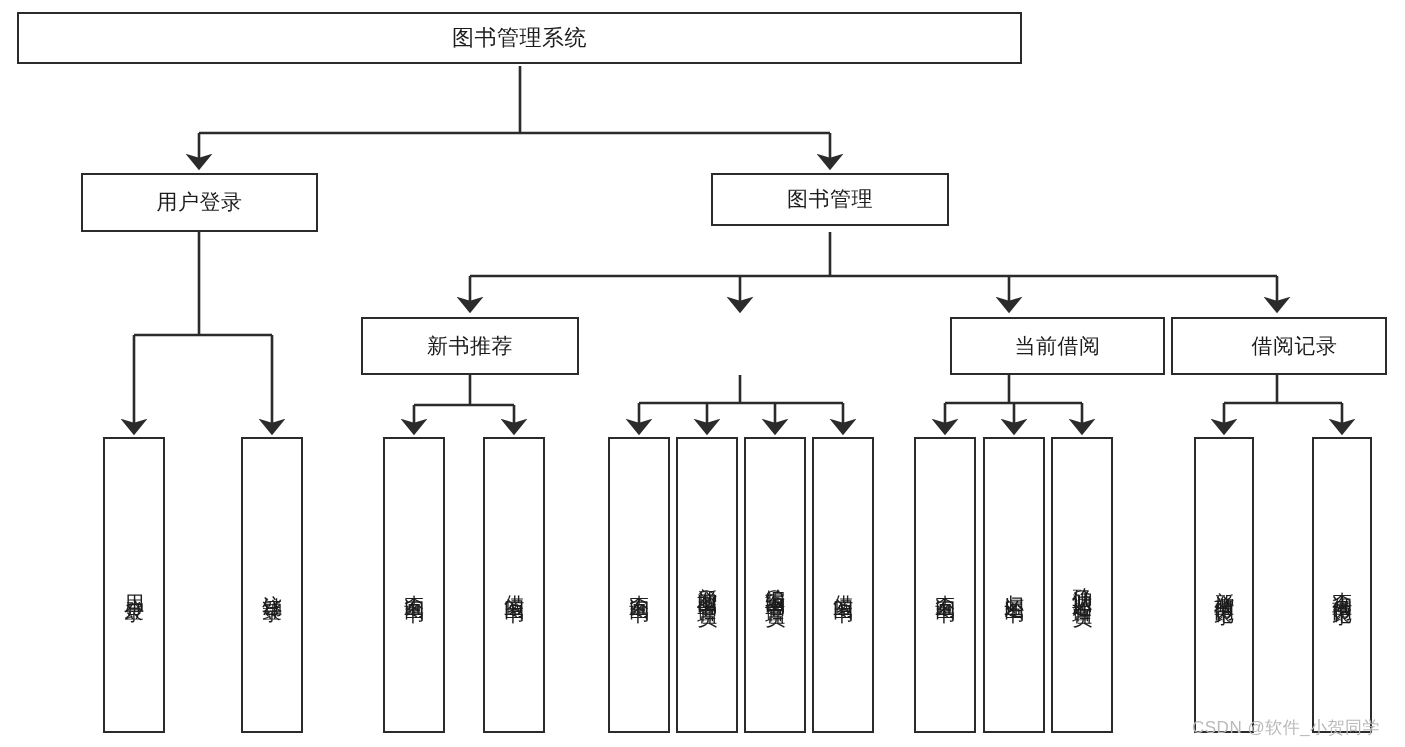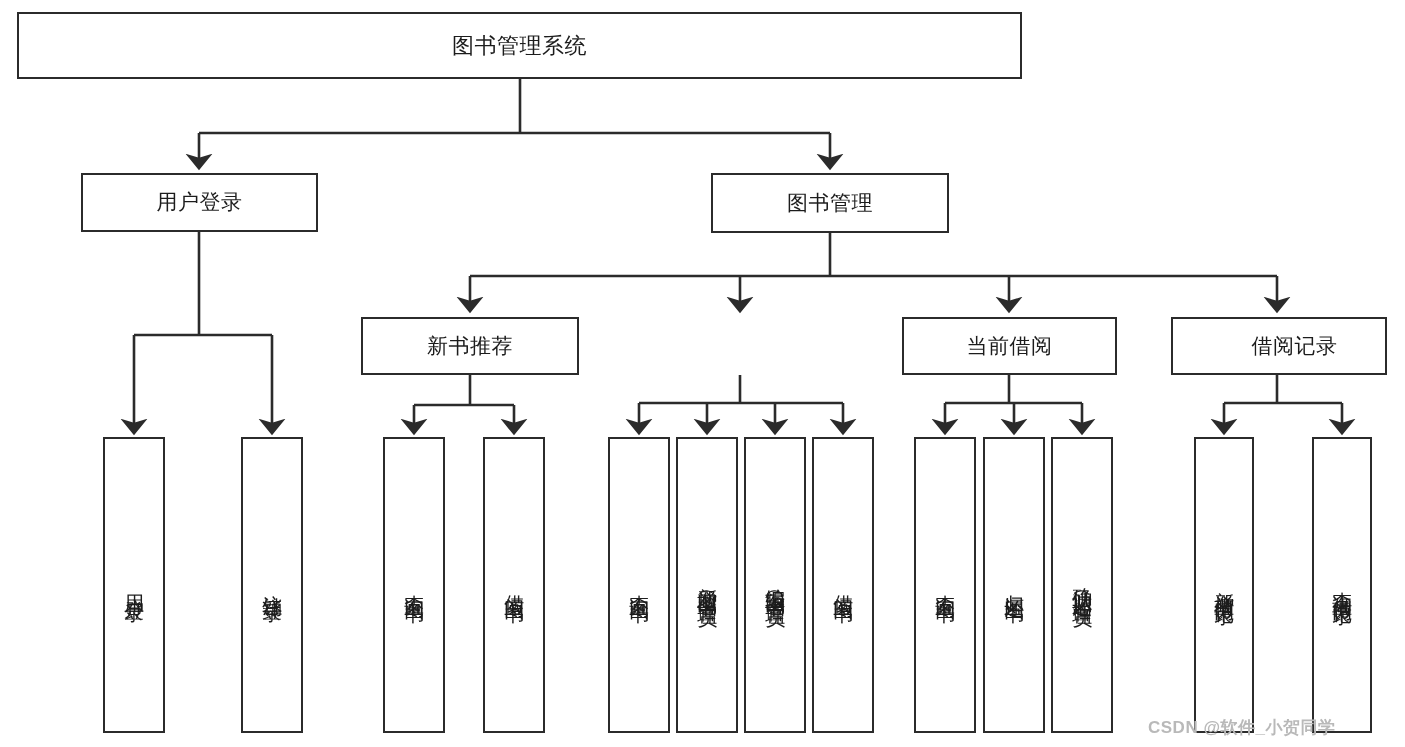--- a/index.html
+++ b/index.html
@@ -115,35 +115,35 @@
       <path d="M1014,403 L1014,427" marker-end="url(#arrowhead)"></path>
       <path d="M1082,403 L1082,427" marker-end="url(#arrowhead)"></path>
 
       <path d="M1277,375 L1277,403"></path>
       <path d="M1224,403 L1342,403"></path>
       <path d="M1224,403 L1224,427" marker-end="url(#arrowhead)"></path>
       <path d="M1342,403 L1342,427" marker-end="url(#arrowhead)"></path>
     </g>
   </svg>
 
-  <div class="node horizontal root" style="left:17px;top:12px;width:1005px;height:67px;">
+  <div class="node horizontal root" style="left:17px;top:12px;width:1005px;height:52px;">
     <span class="node-label">图书管理系统</span>
   </div>
 
   <div class="node horizontal" style="left:81px;top:173px;width:237px;height:59px;">
     <span class="node-label">用户登录</span>
   </div>
-  <div class="node horizontal" style="left:711px;top:173px;width:238px;height:60px;">
+  <div class="node horizontal" style="left:711px;top:173px;width:238px;height:53px;">
     <span class="node-label">图书管理</span>
   </div>
 
   <div class="node horizontal" style="left:361px;top:317px;width:218px;height:58px;">
     <span class="node-label">新书推荐</span>
   </div>
-  <div class="node horizontal" style="left:902px;top:317px;width:215px;height:58px;">
+  <div class="node horizontal" style="left:950px;top:317px;width:215px;height:58px;">
     <span class="node-label">当前借阅</span>
   </div>
   <div class="node horizontal" style="left:1171px;top:317px;width:216px;height:58px;padding-left:31px;">
     <span class="node-label">借阅记录</span>
   </div>
 
   <div class="node vertical" style="left:103px;top:437px;width:62px;height:296px;">
     <span class="node-label">用户登录</span>
   </div>
   <div class="node vertical" style="left:241px;top:437px;width:62px;height:296px;">
@@ -180,15 +180,15 @@
     <span class="node-label">确认归还（管理员）</span>
   </div>
 
   <div class="node vertical" style="left:1194px;top:437px;width:60px;height:296px;">
     <span class="node-label">新增借阅记录</span>
   </div>
   <div class="node vertical" style="left:1312px;top:437px;width:60px;height:296px;">
     <span class="node-label">查询借阅记录</span>
   </div>
 
-  <div class="watermark" style="left:1148px;top:716px;font-weight:bold;">CSDN @软件_小贺同学</div>
+  <div class="watermark" style="left:1192px;top:716px;">CSDN @软件_小贺同学</div>
 
 </div>
 
 </body></html>

